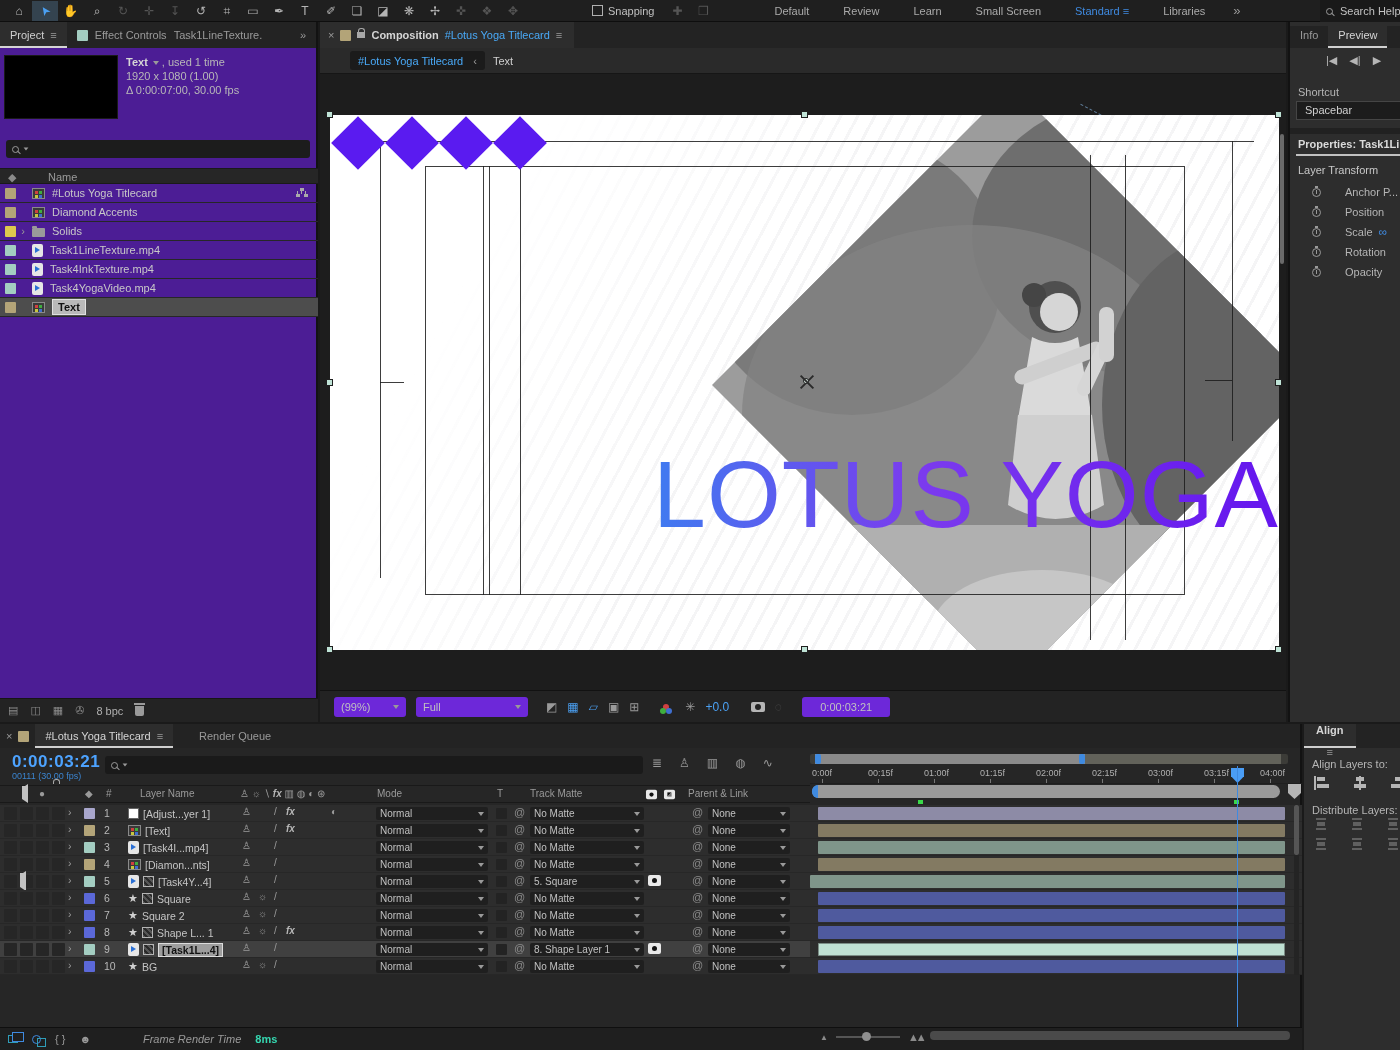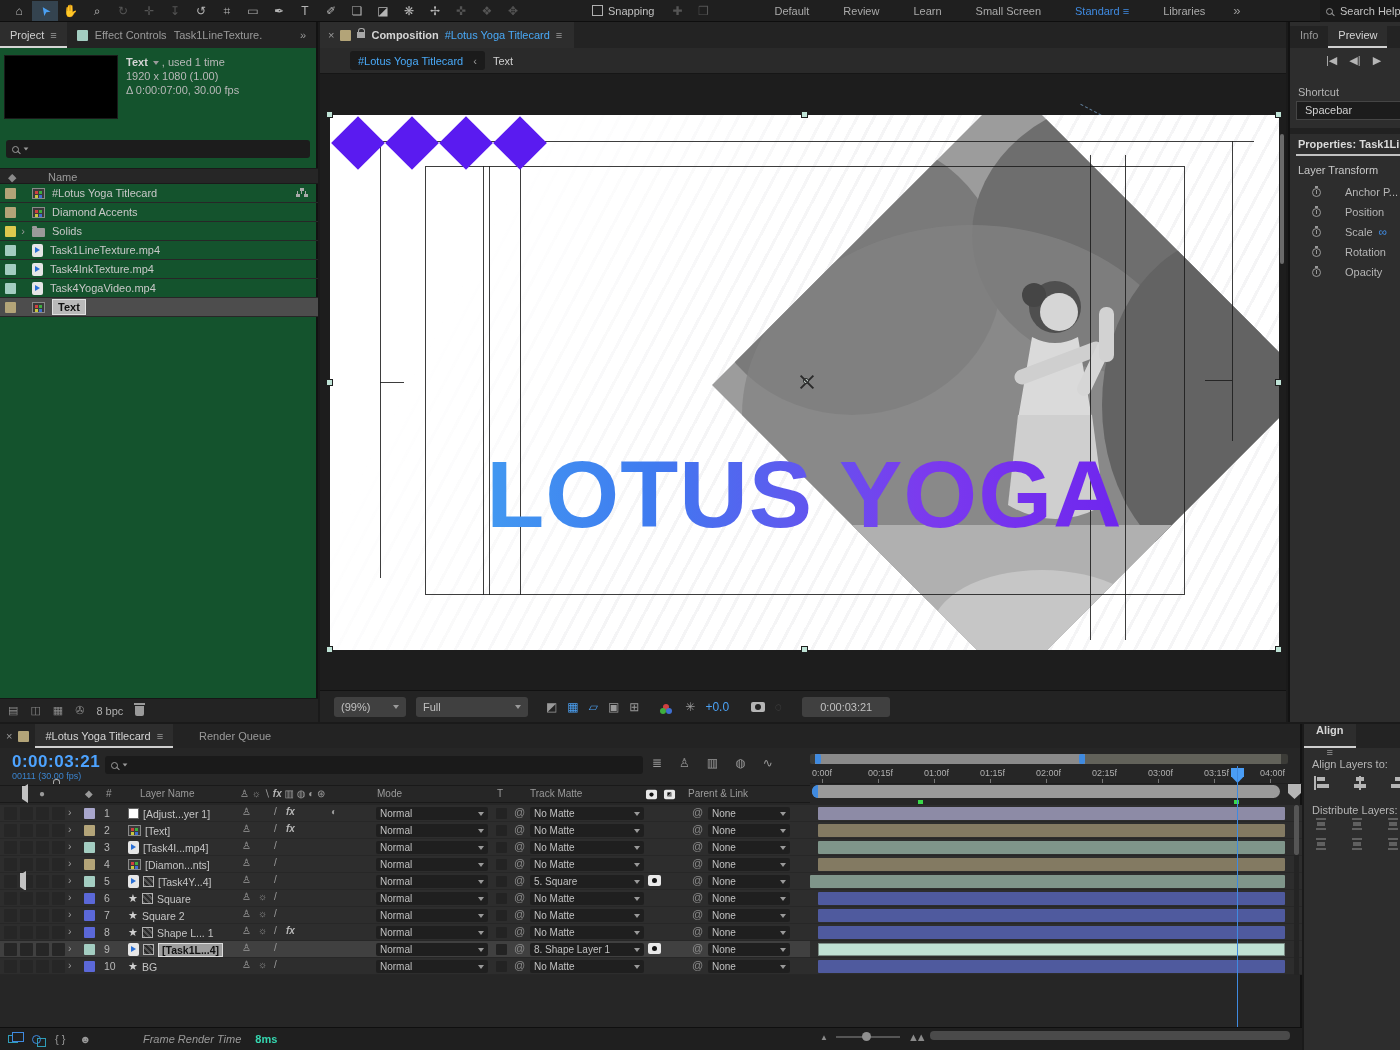--- a/index.html
+++ b/index.html
@@ -62,21 +62,21 @@
   .icon-sitemap::before { content:""; position:absolute; top:0; left:4px; width:4px; height:3px; background:#aaa;
     box-shadow:-4px 6px 0 #aaa, 4px 6px 0 #aaa; }
   .icon-sitemap::after { content:""; position:absolute; top:3px; left:5px; width:1px; height:3px; background:#aaa;
     box-shadow:-4px 0 0 #aaa, 4px 0 0 #aaa; }
   .icon-trash { display:inline-block; width:9px; height:10px; background:#9a9a9a; border-radius:0 0 2px 2px; position:relative; }
   .icon-trash::before { content:""; position:absolute; top:-3px; left:-1px; width:11px; height:2px; background:#9a9a9a; }
   .dim { color:#5a5a5a; }
   .g { color:#9a9a9a; }
 
   
-  #project { left:0; top:22px; width:318px; height:700px; background:#14532d; border-right:2px solid #121212; }
+  #project { left:0; top:22px; width:318px; height:700px; background:#4c1d95; border-right:2px solid #121212; }
   .tabstrip { position:absolute; left:0; top:0; right:0; height:26px; background:#232323; display:flex; align-items:stretch; }
   .ptab { display:flex; align-items:center; gap:6px; padding:0 10px; color:#cfcfcf; }
   .ptab.active { background:#2d2d2d; box-shadow:inset 0 -2px 0 #d5d5d5; }
   .ptab .sub { color:#9a9a9a; }
   #proj-thumb { left:4px; top:33px; width:114px; height:64px; background:#000; border:1px solid #1a1a1a; }
   #proj-info { left:126px; top:33px; line-height:14px; color:#b8b8b8; }
   #proj-search { left:6px; top:118px; width:304px; height:18px; background:#1c1c1c; border-radius:3px;
     display:flex; align-items:center; gap:4px; padding-left:6px; }
   #proj-header { left:0; top:146px; width:318px; height:16px; background:#262626;
     border-top:1px solid #1a1a1a; border-bottom:1px solid #1a1a1a; color:#9a9a9a; }
@@ -102,34 +102,34 @@
   #crumb-chip { background:#1b1b1b; border-radius:3px; height:19px; display:flex; align-items:center;
     gap:10px; padding:0 8px; color:#49a9f7; }
   #viewer { position:absolute; left:0; top:52px; width:966px; height:616px; background:#1d1d1d; overflow:hidden; }
   #comp-canvas { position:absolute; left:10px; top:41px; width:949px; height:535px; background:#ffffff; overflow:hidden; }
   #texture { position:absolute; inset:0;
     background:repeating-linear-gradient(118deg, rgba(110,110,125,0.07) 0 3px, rgba(255,255,255,0) 3px 15px); }
   #texture-mask { position:absolute; inset:0; background:linear-gradient(118deg,#fff 18%, rgba(255,255,255,0) 45%); }
   .wire { position:absolute; background:#1b1b1b; opacity:.85; }
   .wirebox { position:absolute; border:1px solid #1b1b1b; opacity:.85; }
   .diamond { position:absolute; width:38px; height:38px; transform:rotate(45deg); }
-  #comp-title { position:absolute; left:0; right:0; top:332px; text-align:center; font-size:95px; font-weight:bold;
+  #comp-title { position:absolute; left:0; right:0; top:332px; text-align:right; font-size:95px; font-weight:normal;
     letter-spacing:1px; line-height:1;
     background:linear-gradient(90deg,#45b4f2 0%, #3f7bf0 34%, #7b3bee 62%, #6516ee 100%);
     -webkit-background-clip:text; background-clip:text; color:transparent; white-space:nowrap; }
   #comp-subtitle { position:absolute; left:0; right:0; top:450px; text-align:center; font-size:29px; font-weight:bold; color:#1d49d6; }
   .handle { position:absolute; width:7px; height:7px; background:#bfe3d6; border:1px solid #1f1f1f; }
   .anchor { position:absolute; width:18px; height:18px; }
   .anchor::before, .anchor::after { content:""; position:absolute; left:8px; top:0; width:2px; height:18px; background:#2a2a2a; }
   .anchor::before { transform:rotate(45deg); } .anchor::after { transform:rotate(-45deg); }
   .anchor i { position:absolute; left:5px; top:5px; width:6px; height:6px; border:1px solid #222; background:#dfeee7; border-radius:50%; }
   .guide { position:absolute; border-top:1px dashed #6f94b8; opacity:.8; }
   #comp-toolbar { position:absolute; left:0; top:668px; width:966px; height:32px; background:#232323;
     border-top:1px solid #121212; display:flex; align-items:center; gap:10px; padding-left:14px; }
-  .dd-dark { height:20px; background:#404040; border-radius:3px; display:flex; align-items:center;
+  .dd-dark { height:20px; background:#6d28d9; border-radius:3px; display:flex; align-items:center;
     justify-content:space-between; padding:0 7px; color:#c0c0c0; gap:8px; }
   .cicons { display:flex; gap:10px; align-items:center; margin-left:8px; }
   .cicons span { font-size:12px; }
   .accent { color:#4ba0f2; }
   .rgbdot { width:6px; height:6px; border-radius:50%; background:#d04040; position:relative; display:inline-block; }
   .rgbdot::before { content:""; position:absolute; left:-3px; top:4px; width:6px; height:6px; border-radius:50%; background:#3fae3f; }
   .rgbdot::after { content:""; position:absolute; left:3px; top:4px; width:6px; height:6px; border-radius:50%; background:#3f6fd0; }
   .icon-camera { width:14px; height:10px; background:#b5b5b5; border-radius:2px; position:relative; display:inline-block; }
   .icon-camera::before { content:""; position:absolute; left:4px; top:2px; width:6px; height:6px; border-radius:50%; background:#232323; }
   #vscroll { position:absolute; right:2px; top:60px; width:4px; height:130px; background:#6a6a6a; border-radius:2px; }

